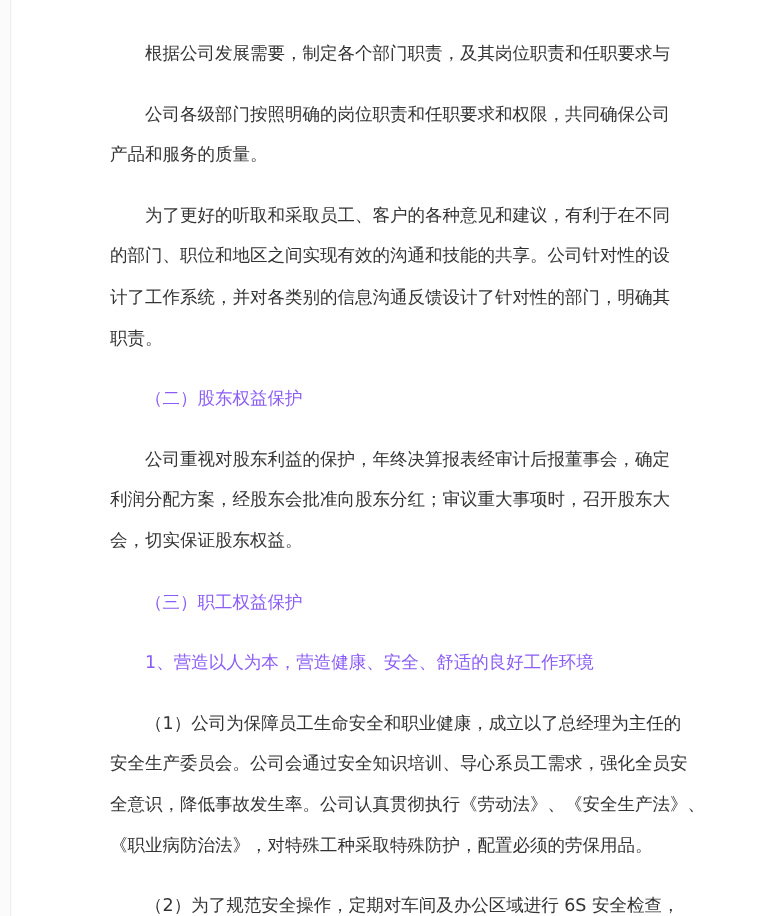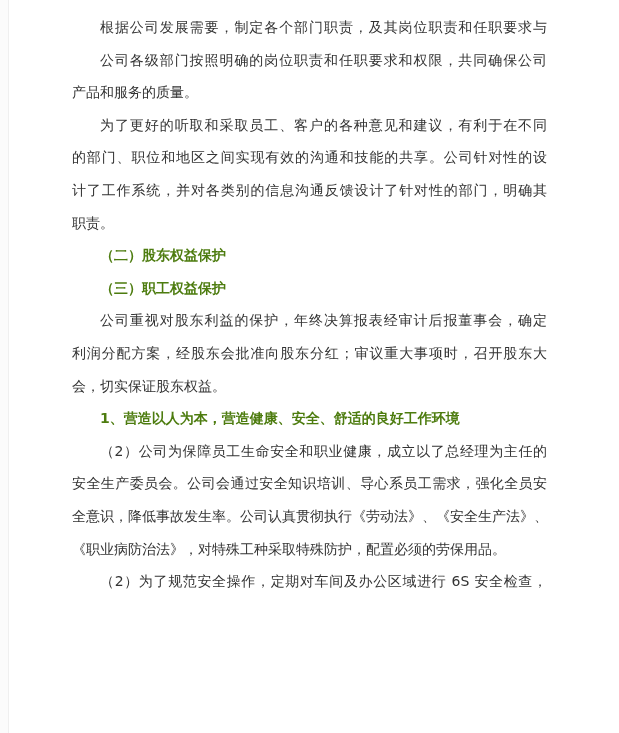--- a/index.html
+++ b/index.html
@@ -27,39 +27,39 @@
     position: absolute;
     left: 72px;
     top: 11px;
     width: 475px;
     color: #333333;
     font-size: 14px;
     line-height: 32.6px;
     letter-spacing: 0;
   }
   .para {
-    margin: 0;
+    margin: 16px;
     padding: 0;
   }
   .ln {
     display: block;
     white-space: nowrap;
     text-align: justify;
     text-align-last: left;
     text-justify: inter-character;
   }
   .ln.stretch {
     text-align-last: justify;
   }
   .ln.first {
     text-indent: 2em;
   }
   .para.heading .ln {
-    font-weight: bold;
-    color: #4d7c0f;
+    font-weight: normal;
+    color: #8b5cf6;
   }
 </style>
 </head>
 <body>
 
 <div class="page-edge"></div>
 
 <div class="doc">
 
   <div class="para body">
@@ -75,37 +75,37 @@
     <span class="ln first stretch">为了更好的听取和采取员工、客户的各种意见和建议，有利于在不同</span>
     <span class="ln stretch">的部门、职位和地区之间实现有效的沟通和技能的共享。公司针对性的设</span>
     <span class="ln stretch">计了工作系统，并对各类别的信息沟通反馈设计了针对性的部门，明确其</span>
     <span class="ln">职责。</span>
   </div>
 
   <div class="para heading">
     <span class="ln first">（二）股东权益保护</span>
   </div>
 
-  <div class="para heading">
-    <span class="ln first">（三）职工权益保护</span>
-  </div>
-
   <div class="para body">
     <span class="ln first stretch">公司重视对股东利益的保护，年终决算报表经审计后报董事会，确定</span>
     <span class="ln stretch">利润分配方案，经股东会批准向股东分红；审议重大事项时，召开股东大</span>
     <span class="ln">会，切实保证股东权益。</span>
+  </div>
+
+  <div class="para heading">
+    <span class="ln first">（三）职工权益保护</span>
   </div>
 
 
   <div class="para heading">
     <span class="ln first">1、营造以人为本，营造健康、安全、舒适的良好工作环境</span>
   </div>
 
   <div class="para body">
-    <span class="ln first stretch">（2）公司为保障员工生命安全和职业健康，成立以了总经理为主任的</span>
+    <span class="ln first stretch">（1）公司为保障员工生命安全和职业健康，成立以了总经理为主任的</span>
     <span class="ln stretch">安全生产委员会。公司会通过安全知识培训、导心系员工需求，强化全员安</span>
     <span class="ln stretch">全意识，降低事故发生率。公司认真贯彻执行《劳动法》、《安全生产法》、</span>
     <span class="ln">《职业病防治法》，对特殊工种采取特殊防护，配置必须的劳保用品。</span>
   </div>
 
   <div class="para body">
     <span class="ln first stretch">（2）为了规范安全操作，定期对车间及办公区域进行 6S 安全检查，</span>
   </div>
 
 </div>

